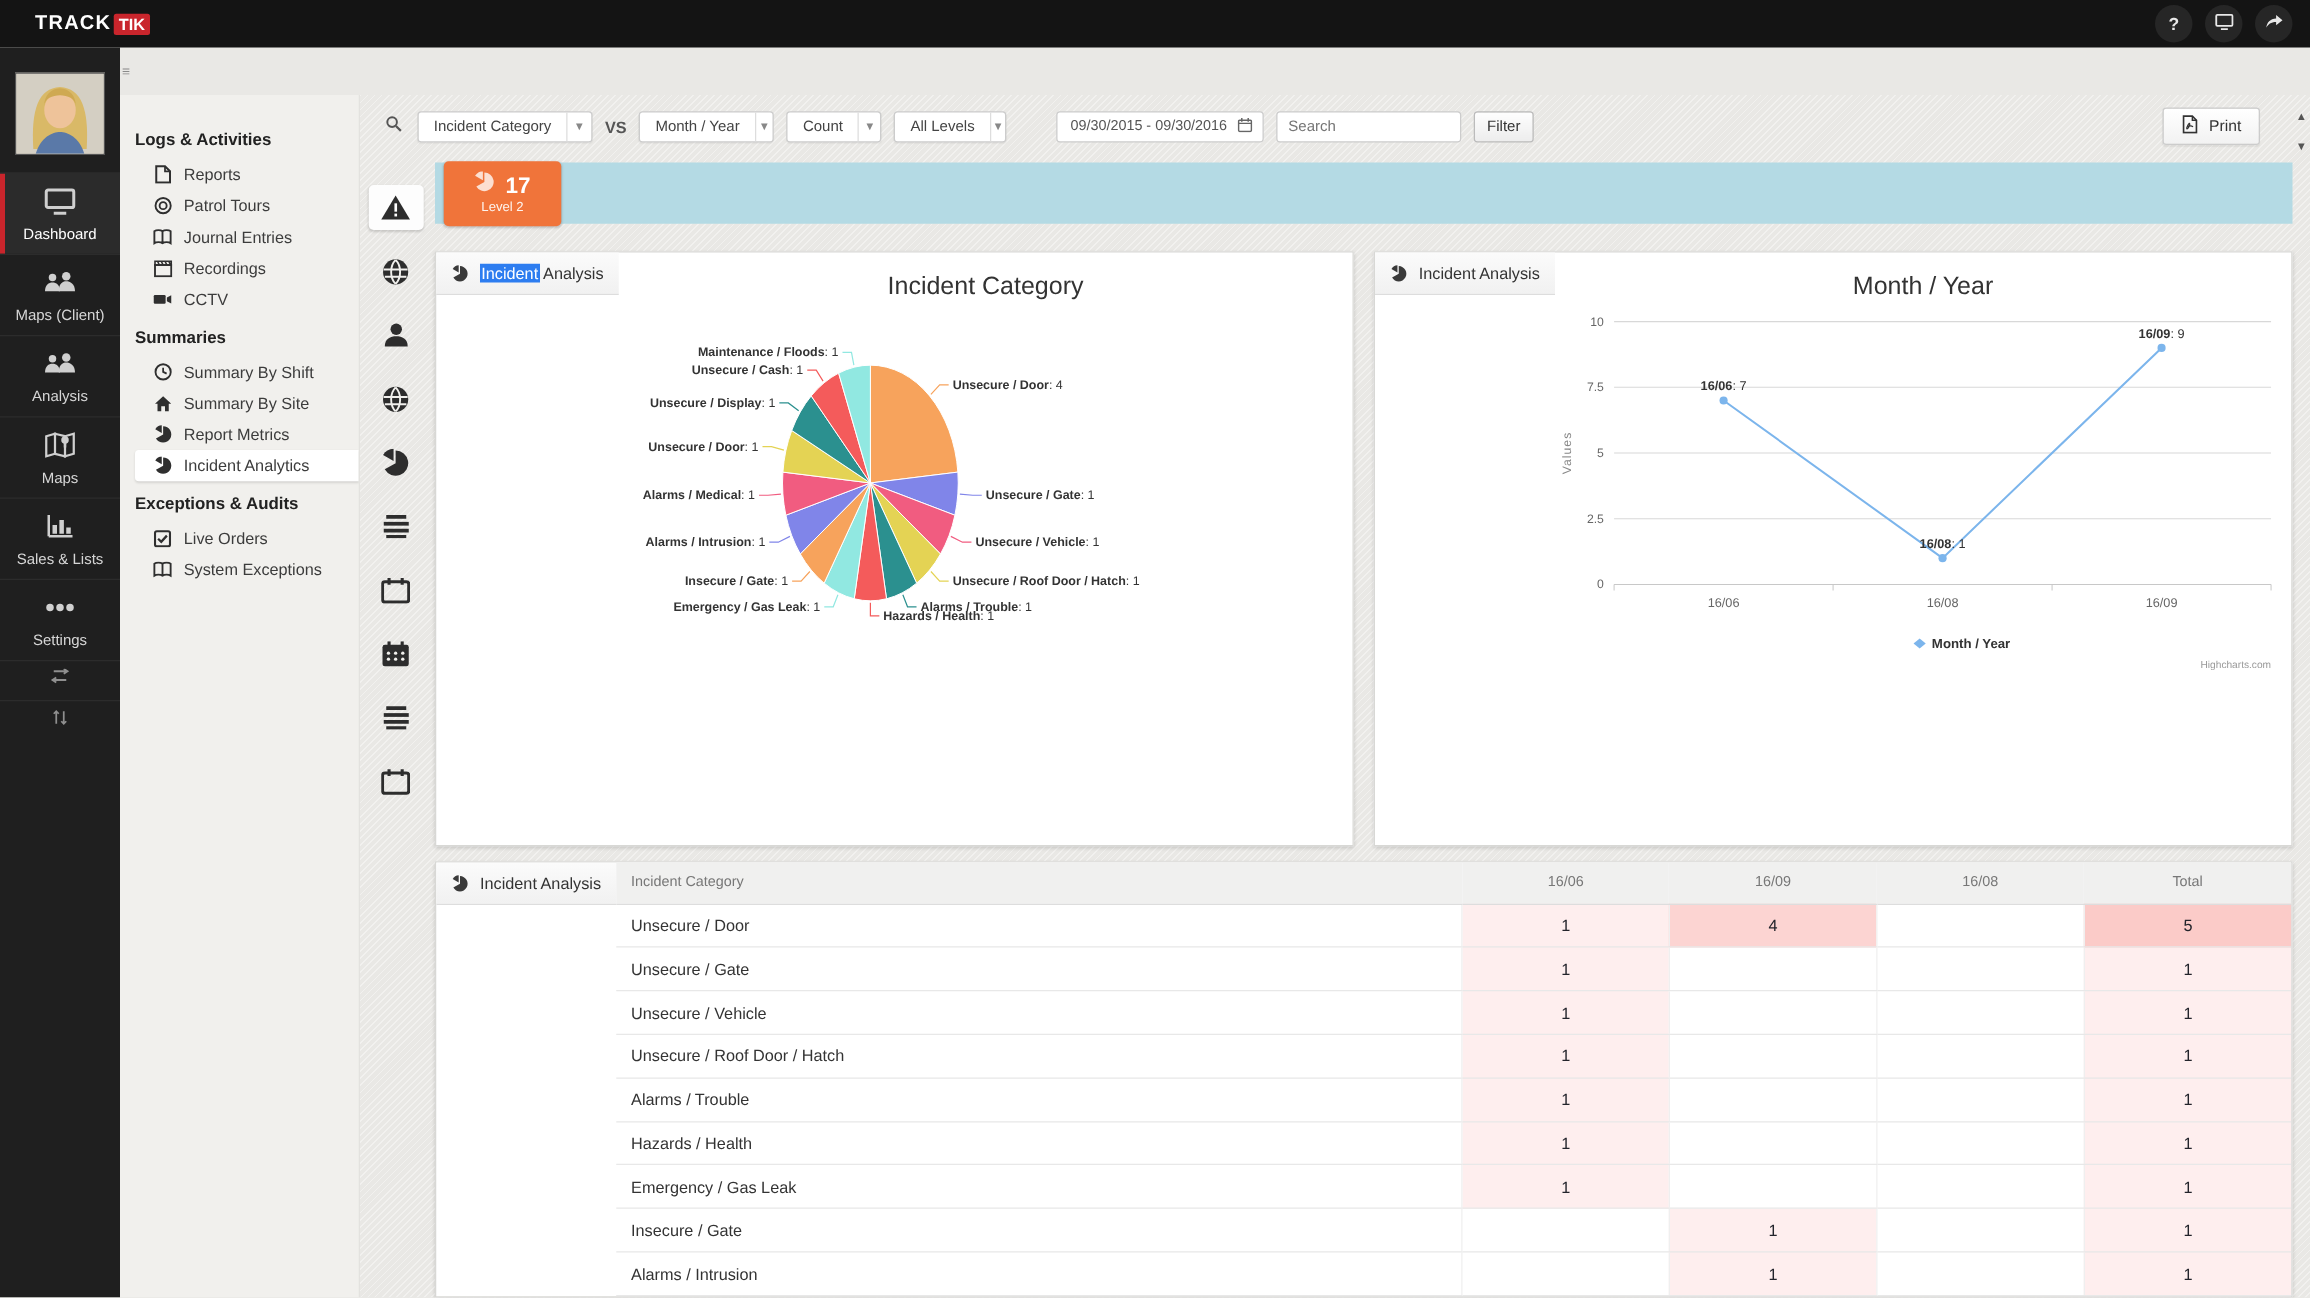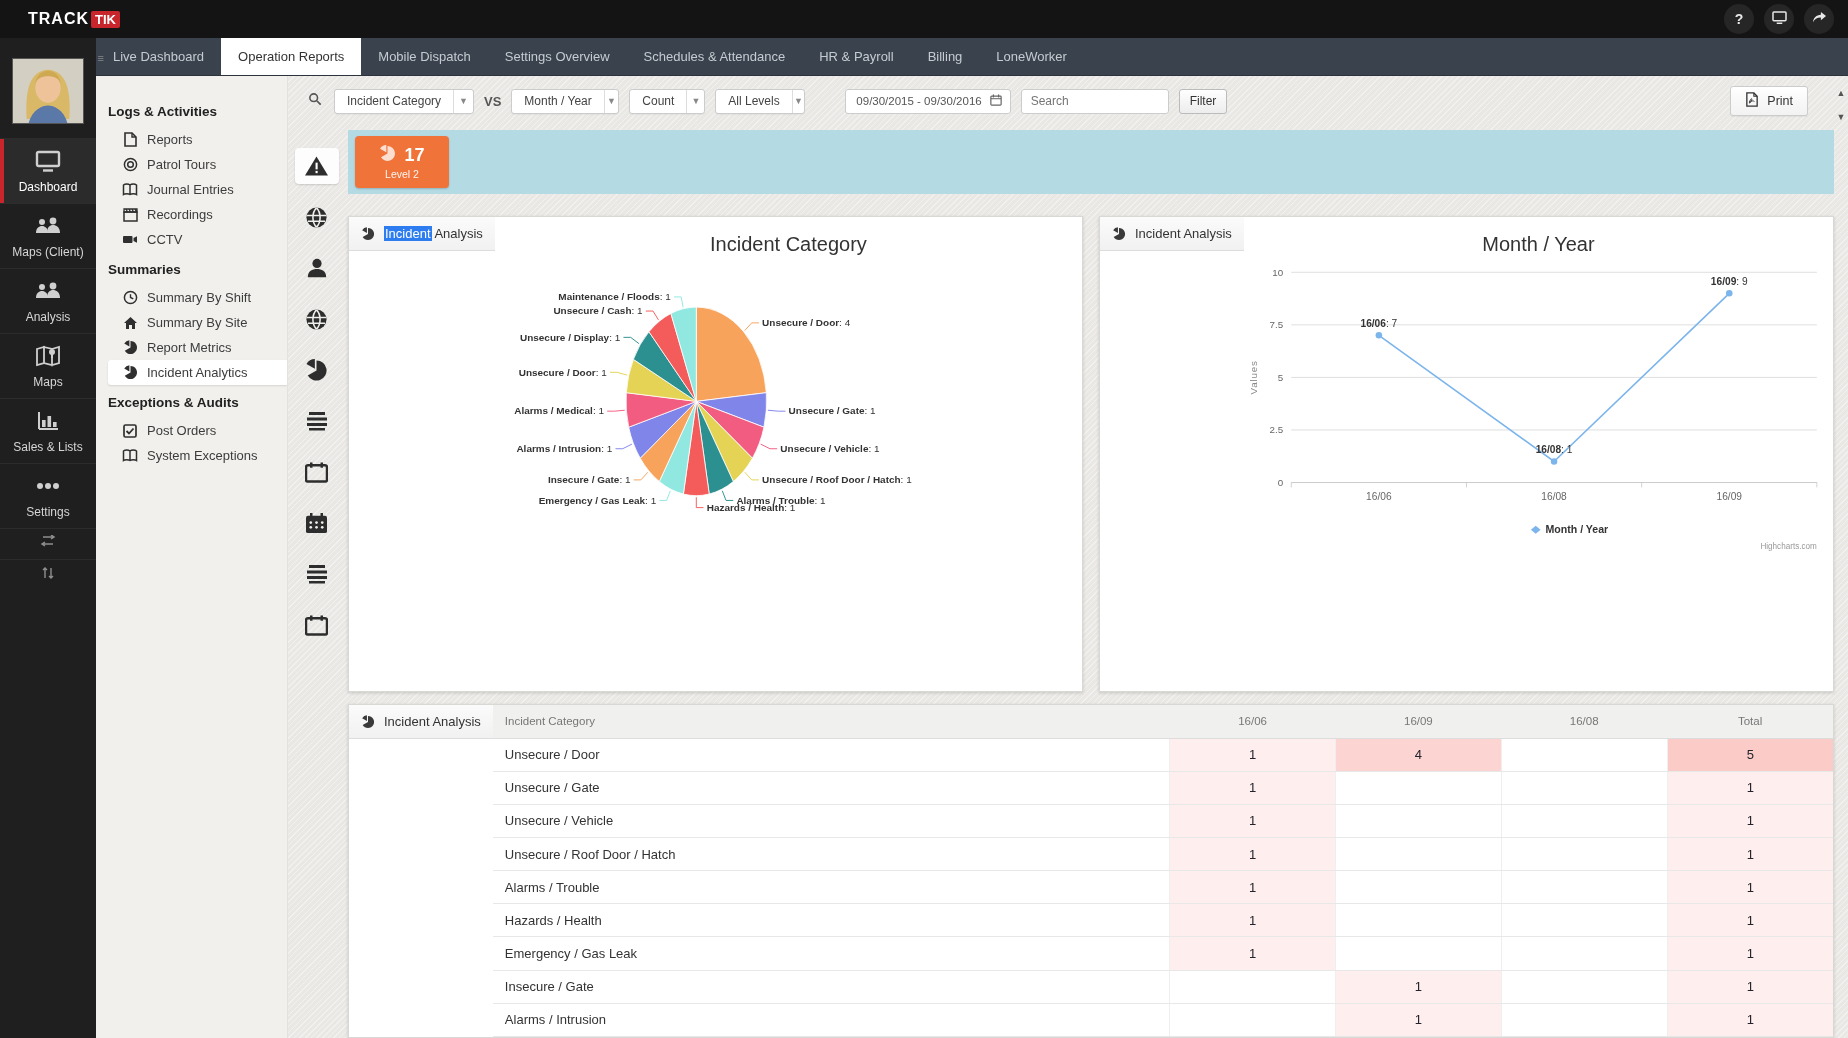--- a/index.html
+++ b/index.html
@@ -55,21 +55,21 @@
   .fsearch { background:#fff; border:1px solid #ccc; border-radius:3px; height:25px; width:148px; font-size:12px; color:#444; padding:0 9px; outline:none; font-family:"Liberation Sans",sans-serif; }
   .fbtn { background:linear-gradient(#fefefe,#ededed); border:1px solid #bbb; border-radius:3px; height:25px; padding:0 10px; font-size:12px; color:#333; cursor:pointer; }
   .print-btn { margin-left:auto; margin-right:26px; background:linear-gradient(#fff,#f2f2f2); border:1px solid #ccc; border-radius:3px; height:30px; padding:0 14px; display:flex; align-items:center; gap:8px; font-size:12.5px; color:#333; cursor:pointer; box-shadow:0 1px 1px rgba(0,0,0,.06); }
 
   .content-body { flex:1; display:flex; min-height:0; }
   .iconstrip { width:57px; flex:none; padding-top:30px; display:flex; flex-direction:column; align-items:center; gap:15px; }
   .strip-ico { width:44px; height:36px; display:flex; align-items:center; justify-content:center; color:#2d2d2d; cursor:pointer; border-radius:4px; flex:none; }
   .strip-ico.active { background:#fdfdfd; box-shadow:0 1px 2px rgba(0,0,0,.15); }
 
   .main { flex:1; min-width:0; position:relative; padding:0 8px 0 0; display:flex; flex-direction:column; }
-  .info-bar { margin:12px 6px 0 3px; height:64px; background:#b4dae4; flex:none; display:flex; align-items:center; padding-left:7px; }
+  .info-bar { margin:12px 6px 0 3px; height:49px; background:#b4dae4; flex:none; display:flex; align-items:center; padding-left:7px; }
   .alert-badge { width:94px; height:52px; background:#f0743a; border-radius:4px; color:#fff; display:flex; flex-direction:column; align-items:center; justify-content:center; cursor:pointer; box-shadow:0 1px 2px rgba(0,0,0,.18); }
   .alert-badge .row1 { display:flex; align-items:center; gap:8px; font-size:18px; font-weight:bold; }
   .alert-badge .row1 .bico { opacity:.85; }
   .alert-badge .lvl { font-size:10.5px; margin-top:1px; opacity:.92; }
 
   .cards-row { display:flex; gap:16px; margin:22px 6px 0 3px; height:476px; flex:none; }
   .card { background:#fff; border:1px solid #d8d8d5; box-shadow:0 1px 3px rgba(0,0,0,.16); display:flex; flex-direction:row; min-width:0; }
   .card.half { flex:1; }
   .card-header { height:34px; flex:none; background:linear-gradient(#fbfbfb,#f1f1f1); border-bottom:1px solid #ddd; display:flex; align-items:center; gap:9px; padding:0 12px; font-size:13px; color:#333; }
   .card-header .h-ico { color:#3a3a3a; display:flex; }
@@ -111,30 +111,20 @@
             </svg></span>
       </div>
       <div class="tb-btn">
         <span><svg width="15" height="13" viewBox="0 0 16 14">
               <path d="M9.5 1 L15 5.5 L9.5 10 L9.5 7 C5 7 2.6 9 1 12 C1.4 7.5 4.5 4.2 9.5 4 Z" fill="currentColor"></path>
             </svg></span>
       </div>
     </div>
   </div>
 
-  <div class="tabbar">
-    <div class="tab">Live Dashboard</div>
-    <div class="tab active">Operation Reports</div>
-    <div class="tab">Mobile Dispatch</div>
-    <div class="tab">Settings Overview</div>
-    <div class="tab">Schedules &amp; Attendance</div>
-    <div class="tab">HR &amp; Payroll</div>
-    <div class="tab">Billing</div>
-    <div class="tab">LoneWorker</div>
-  </div>
 
   <div class="sidebar">
     <div class="collapse-handle">≡</div>
     <div class="avatar-wrap">
       <svg class="avatar" viewBox="0 0 72 66">
         <rect width="72" height="66" fill="#d4cfc3"></rect>
         <path d="M14 62 C12 30 18 12 36 11 C54 12 60 30 58 62 Z" fill="#d9b967"></path>
         <ellipse cx="36" cy="30" rx="13" ry="15" fill="#eec39a"></ellipse>
         <path d="M23 26 C24 15 48 15 49 26 C49 19 44 12 36 12 C28 12 23 19 23 26 Z" fill="#cfa952"></path>
         <path d="M16 66 C20 52 30 48 36 48 C42 48 52 52 56 66 Z" fill="#5a79a8"></path>
@@ -290,21 +280,21 @@
     </div>
 
     <div class="ss-title">Exceptions &amp; Audits</div>
     <div class="ss-item">
       <span class="ss-ico">
           <svg width="14" height="14" viewBox="0 0 14 14">
             <rect x="1" y="1" width="12" height="12" rx="1.5" fill="none" stroke="currentColor" stroke-width="1.7"></rect>
             <path d="M3.5 7 L6 9.5 L10.5 4.5" fill="none" stroke="currentColor" stroke-width="1.8"></path>
           </svg>
         </span>
-      <span>Post Orders</span>
+      <span>Live Orders</span>
     </div>
     <div class="ss-item">
       <span class="ss-ico">
           <svg width="16" height="13" viewBox="0 0 16 13">
             <path d="M8 2 C6.5 .8 3 .8 1.5 2 L1.5 11.5 C3 10.4 6.5 10.4 8 11.5 C9.5 10.4 13 10.4 14.5 11.5 L14.5 2 C13 .8 9.5 .8 8 2 Z M8 2 L8 11.5" fill="none" stroke="currentColor" stroke-width="1.5"></path>
           </svg>
         </span>
       <span>System Exceptions</span>
     </div>
   </div>

